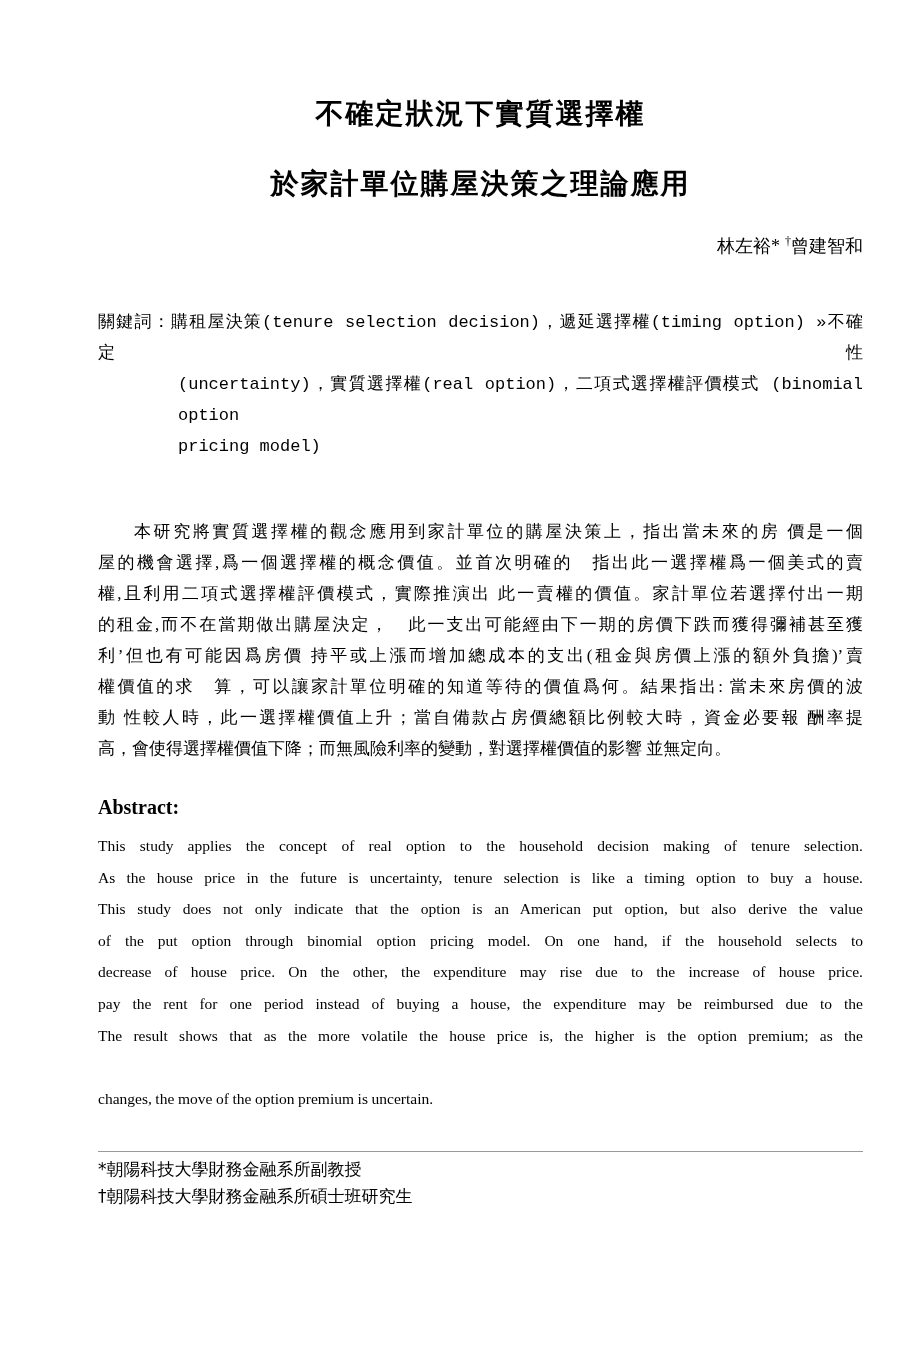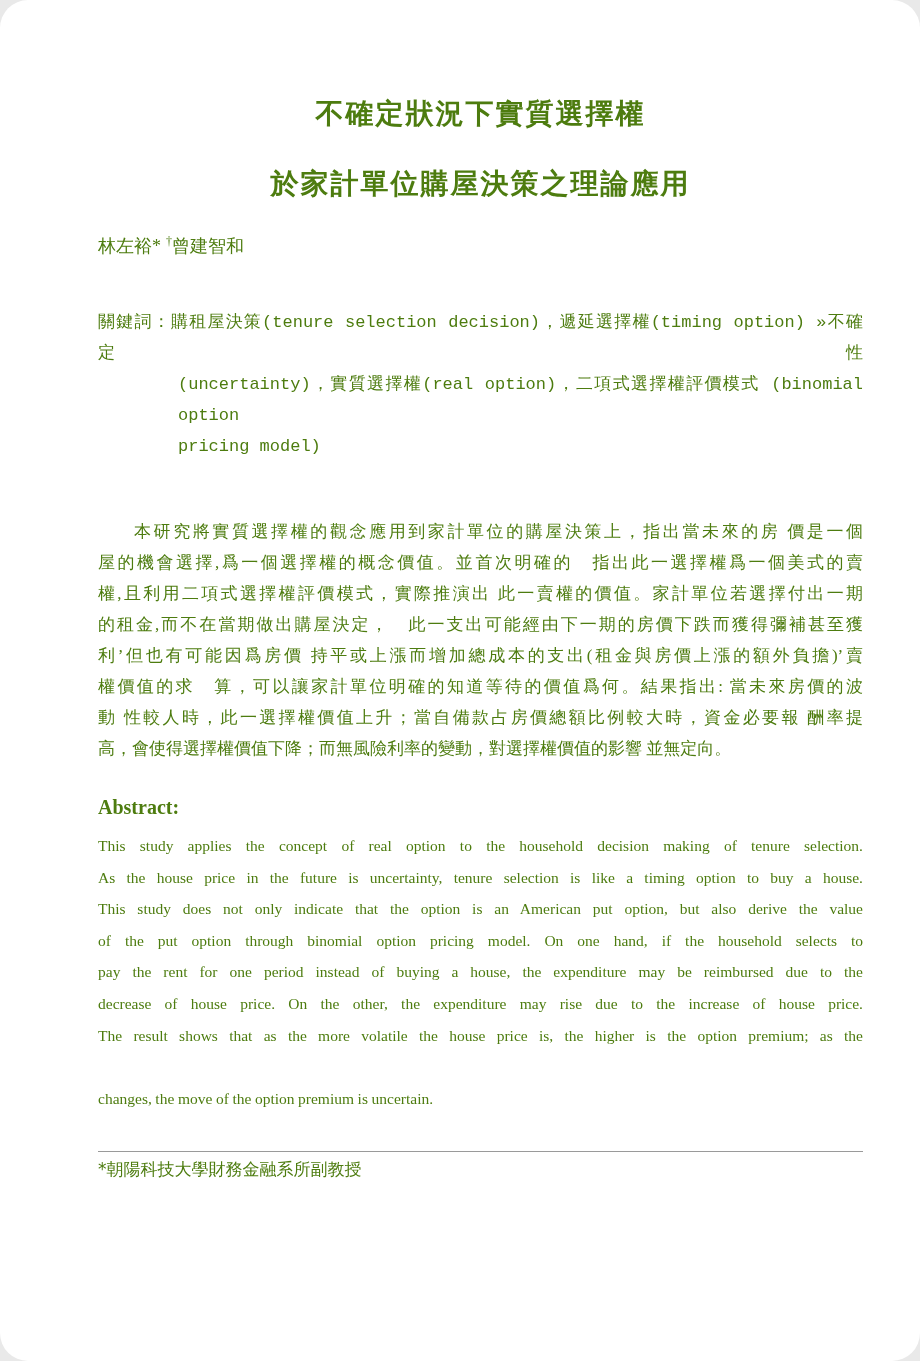--- a/index.html
+++ b/index.html
@@ -2,26 +2,25 @@
 <html><head>
 <meta charset="utf-8">
 <style>
   html, body { margin: 0; padding: 0; background: #e9e9e9; }
   .page {
     position: relative;
     width: 920px;
     height: 1361px;
     margin: 0 auto;
     background: #ffffff;
-    color: #4d7c0f;
+    color: #000000;
     box-sizing: border-box;
     padding: 0 57px 0 98px;
     font-family: "Liberation Serif", "DejaVu Serif", serif;
     overflow: hidden;
-    border-radius: 28px;
   }
   .title-1 {
     margin-top: 94px;
     text-align: center;
     font-family: "DejaVu Sans", "Liberation Sans", sans-serif;
     font-weight: bold;
     font-size: 28px;
     line-height: 40px;
     letter-spacing: 2px;
   }
@@ -29,21 +28,21 @@
     margin-top: 30px;
     text-align: center;
     font-family: "DejaVu Sans", "Liberation Sans", sans-serif;
     font-weight: bold;
     font-size: 28px;
     line-height: 40px;
     letter-spacing: 2px;
   }
   .authors {
     margin-top: 22px;
-    text-align: left;
+    text-align: right;
     font-size: 18px;
     line-height: 30px;
   }
   .authors sup { font-size: 12px; margin-left: 5px; }
   .keywords {
     margin-top: 46px;
     font-size: 17px;
     line-height: 31px;
   }
   .kw-line { text-align: justify; text-align-last: justify; font-family: Liberation Mono, monospace; }
@@ -123,26 +122,27 @@
       <div>高，會使得選擇權價值下降；而無風險利率的變動，對選擇權價值的影響 並無定向。</div>
     </div>
 
   <div class="abstract-heading">Abstract:</div>
 
   <div class="en-abstract">
       <div>This study applies the concept of real option to the household decision making of tenure selection.</div>
       <div>As the house price in the future is uncertainty, tenure selection is like a timing option to buy a house.</div>
       <div>This study does not only indicate that the option is an American put option, but also derive the value</div>
       <div>of the put option through binomial option pricing model. On one hand, if the household selects to</div>
+      <div>decrease of house price. On the other, the expenditure may rise due to the increase of house price.</div>
       <div>pay the rent for one period instead of buying a house, the expenditure may be reimbursed due to the</div>
-      <div>decrease of house price. On the other, the expenditure may rise due to the increase of house price.</div>
       <div>The result shows that as the more volatile the house price is, the higher is the option premium; as the</div>
       <div>changes, the move of the option premium is uncertain.</div>
     </div>
 
   <div class="footer">
     <hr class="footnote-rule">
     <div class="footnote-list">
         <div class="footnote">*朝陽科技大學財務金融系所副教授</div>
+        <div class="footnote">†朝陽科技大學財務金融系所碩士班研究生</div>
       </div>
   </div>
 
 </div>
 
 </body></html>

